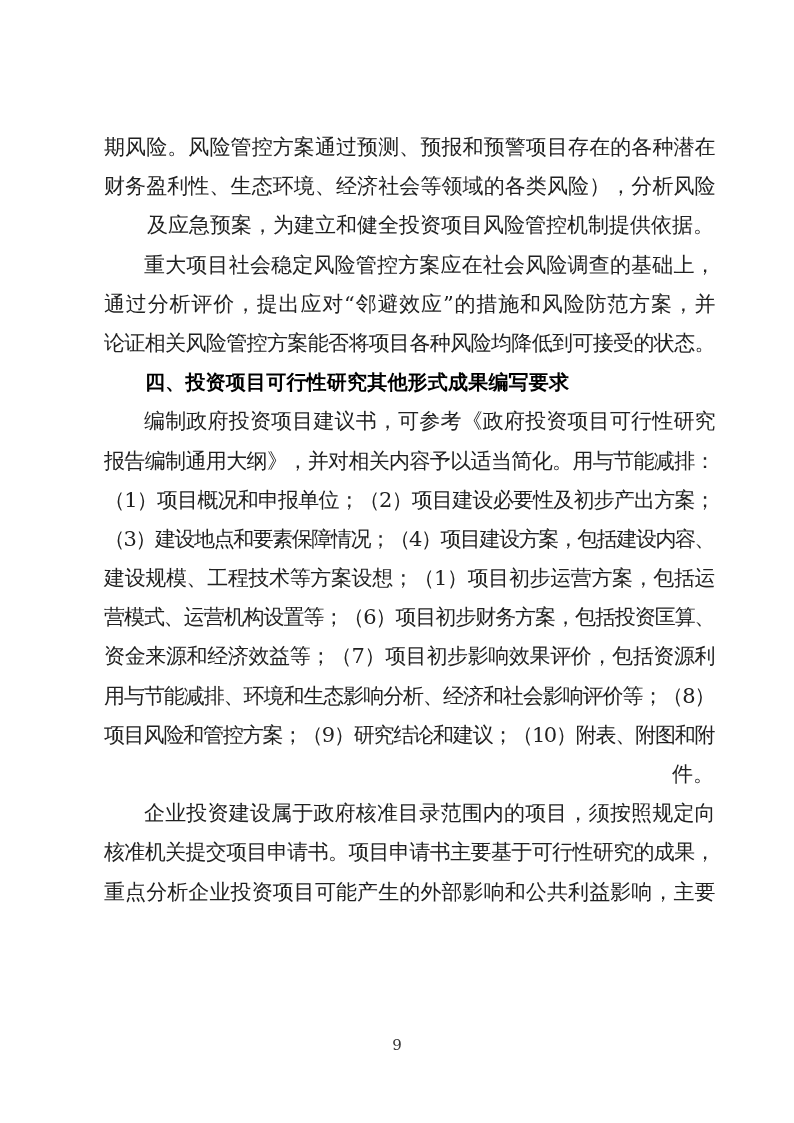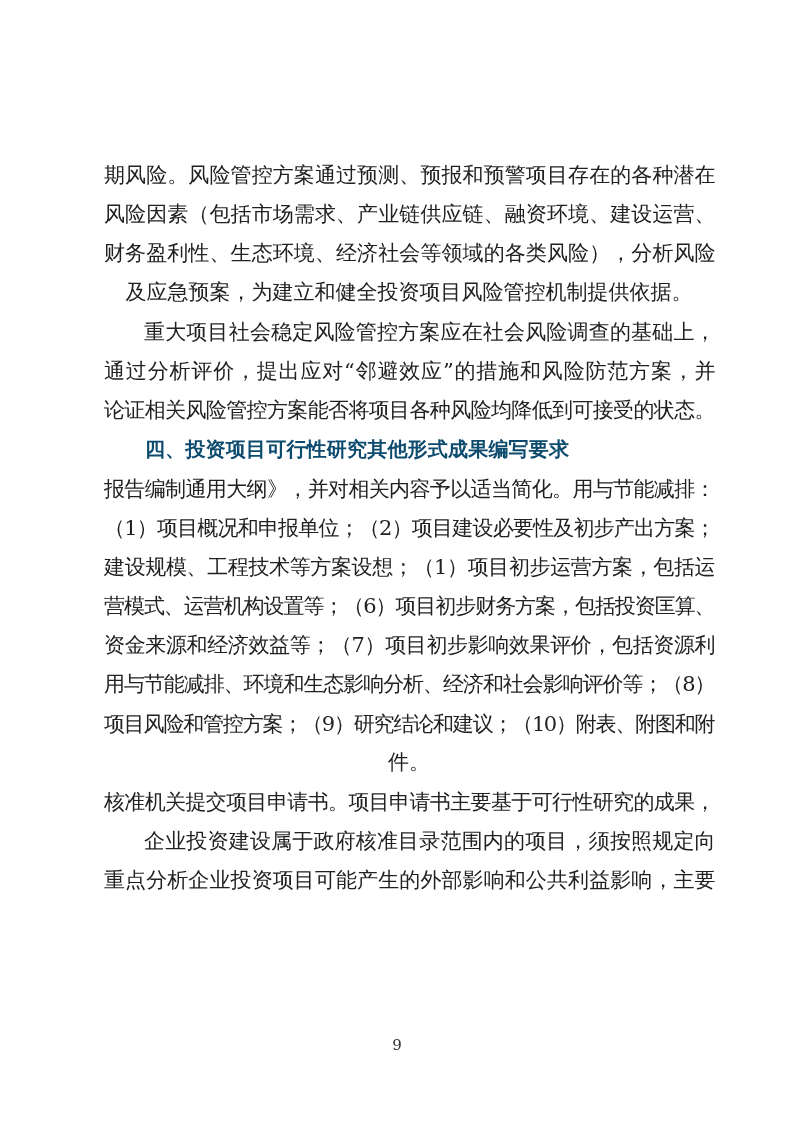--- a/index.html
+++ b/index.html
@@ -14,48 +14,47 @@
     overflow: hidden;
   }
   .page {
     position: absolute;
     inset: 0;
     background: #ffffff;
   }
   .text-block {
     position: absolute;
     left: 104px;
-    top: 156px;
+    top: 128px;
     width: 610px;
   }
   .line {
     font-family: "DejaVu Serif", "Liberation Serif", serif;
     font-size: 21px;
     line-height: 39.2px;
     height: 39.2px;
     color: #212121;
     text-align: justify;
     text-align-last: justify;
     letter-spacing: -1.6px;
     white-space: nowrap;
   }
   .line.indent {
     text-indent: 40px;
   }
   .line.short {
-    text-align: center;
+    text-align: right;
     text-align-last: auto;
     letter-spacing: 0;
-    font-family: Liberation Mono, monospace;
   }
   .line.heading {
     font-family: "Liberation Sans", "DejaVu Sans", sans-serif;
     font-weight: 700;
     font-size: 20px;
-    color: #0c4a6e;
+    color: #000000;
     text-align: left;
     text-align-last: auto;
     letter-spacing: 0.2px;
     text-indent: 41px;
   }
   .page-number {
     position: absolute;
     top: 1036px;
     left: 0;
     width: 100%;
@@ -64,33 +63,34 @@
     font-size: 15px;
     color: #333333;
   }
 </style>
 </head>
 <body>
 
 <div class="page">
   <div class="text-block">
     <div class="line">期风险。风险管控方案通过预测、预报和预警项目存在的各种潜在</div>
-    <div class="line">风险因素（包括市场需求、产业链供应链、融资环境、建设运营、</div>
     <div class="line">财务盈利性、生态环境、经济社会等领域的各类风险），分析风险</div>
     <div class="line short">及应急预案，为建立和健全投资项目风险管控机制提供依据。</div>
     <div class="line indent">重大项目社会稳定风险管控方案应在社会风险调查的基础上，</div>
     <div class="line">通过分析评价，提出应对“邻避效应”的措施和风险防范方案，并</div>
     <div class="line">论证相关风险管控方案能否将项目各种风险均降低到可接受的状态。</div>
     <div class="line heading">四、投资项目可行性研究其他形式成果编写要求</div>
+    <div class="line indent">编制政府投资项目建议书，可参考《政府投资项目可行性研究</div>
     <div class="line">报告编制通用大纲》，并对相关内容予以适当简化。用与节能减排：</div>
     <div class="line">（1）项目概况和申报单位；（2）项目建设必要性及初步产出方案；</div>
+    <div class="line">（3）建设地点和要素保障情况；（4）项目建设方案，包括建设内容、</div>
     <div class="line">建设规模、工程技术等方案设想；（1）项目初步运营方案，包括运</div>
     <div class="line">营模式、运营机构设置等；（6）项目初步财务方案，包括投资匡算、</div>
     <div class="line">资金来源和经济效益等；（7）项目初步影响效果评价，包括资源利</div>
     <div class="line">用与节能减排、环境和生态影响分析、经济和社会影响评价等；（8）</div>
     <div class="line">项目风险和管控方案；（9）研究结论和建议；（10）附表、附图和附</div>
     <div class="line short">件。</div>
+    <div class="line indent">企业投资建设属于政府核准目录范围内的项目，须按照规定向</div>
     <div class="line">核准机关提交项目申请书。项目申请书主要基于可行性研究的成果，</div>
-    <div class="line indent">企业投资建设属于政府核准目录范围内的项目，须按照规定向</div>
     <div class="line">重点分析企业投资项目可能产生的外部影响和公共利益影响，主要</div>
   </div>
   <div class="page-number">9</div>
 </div>
 
 </body></html>

